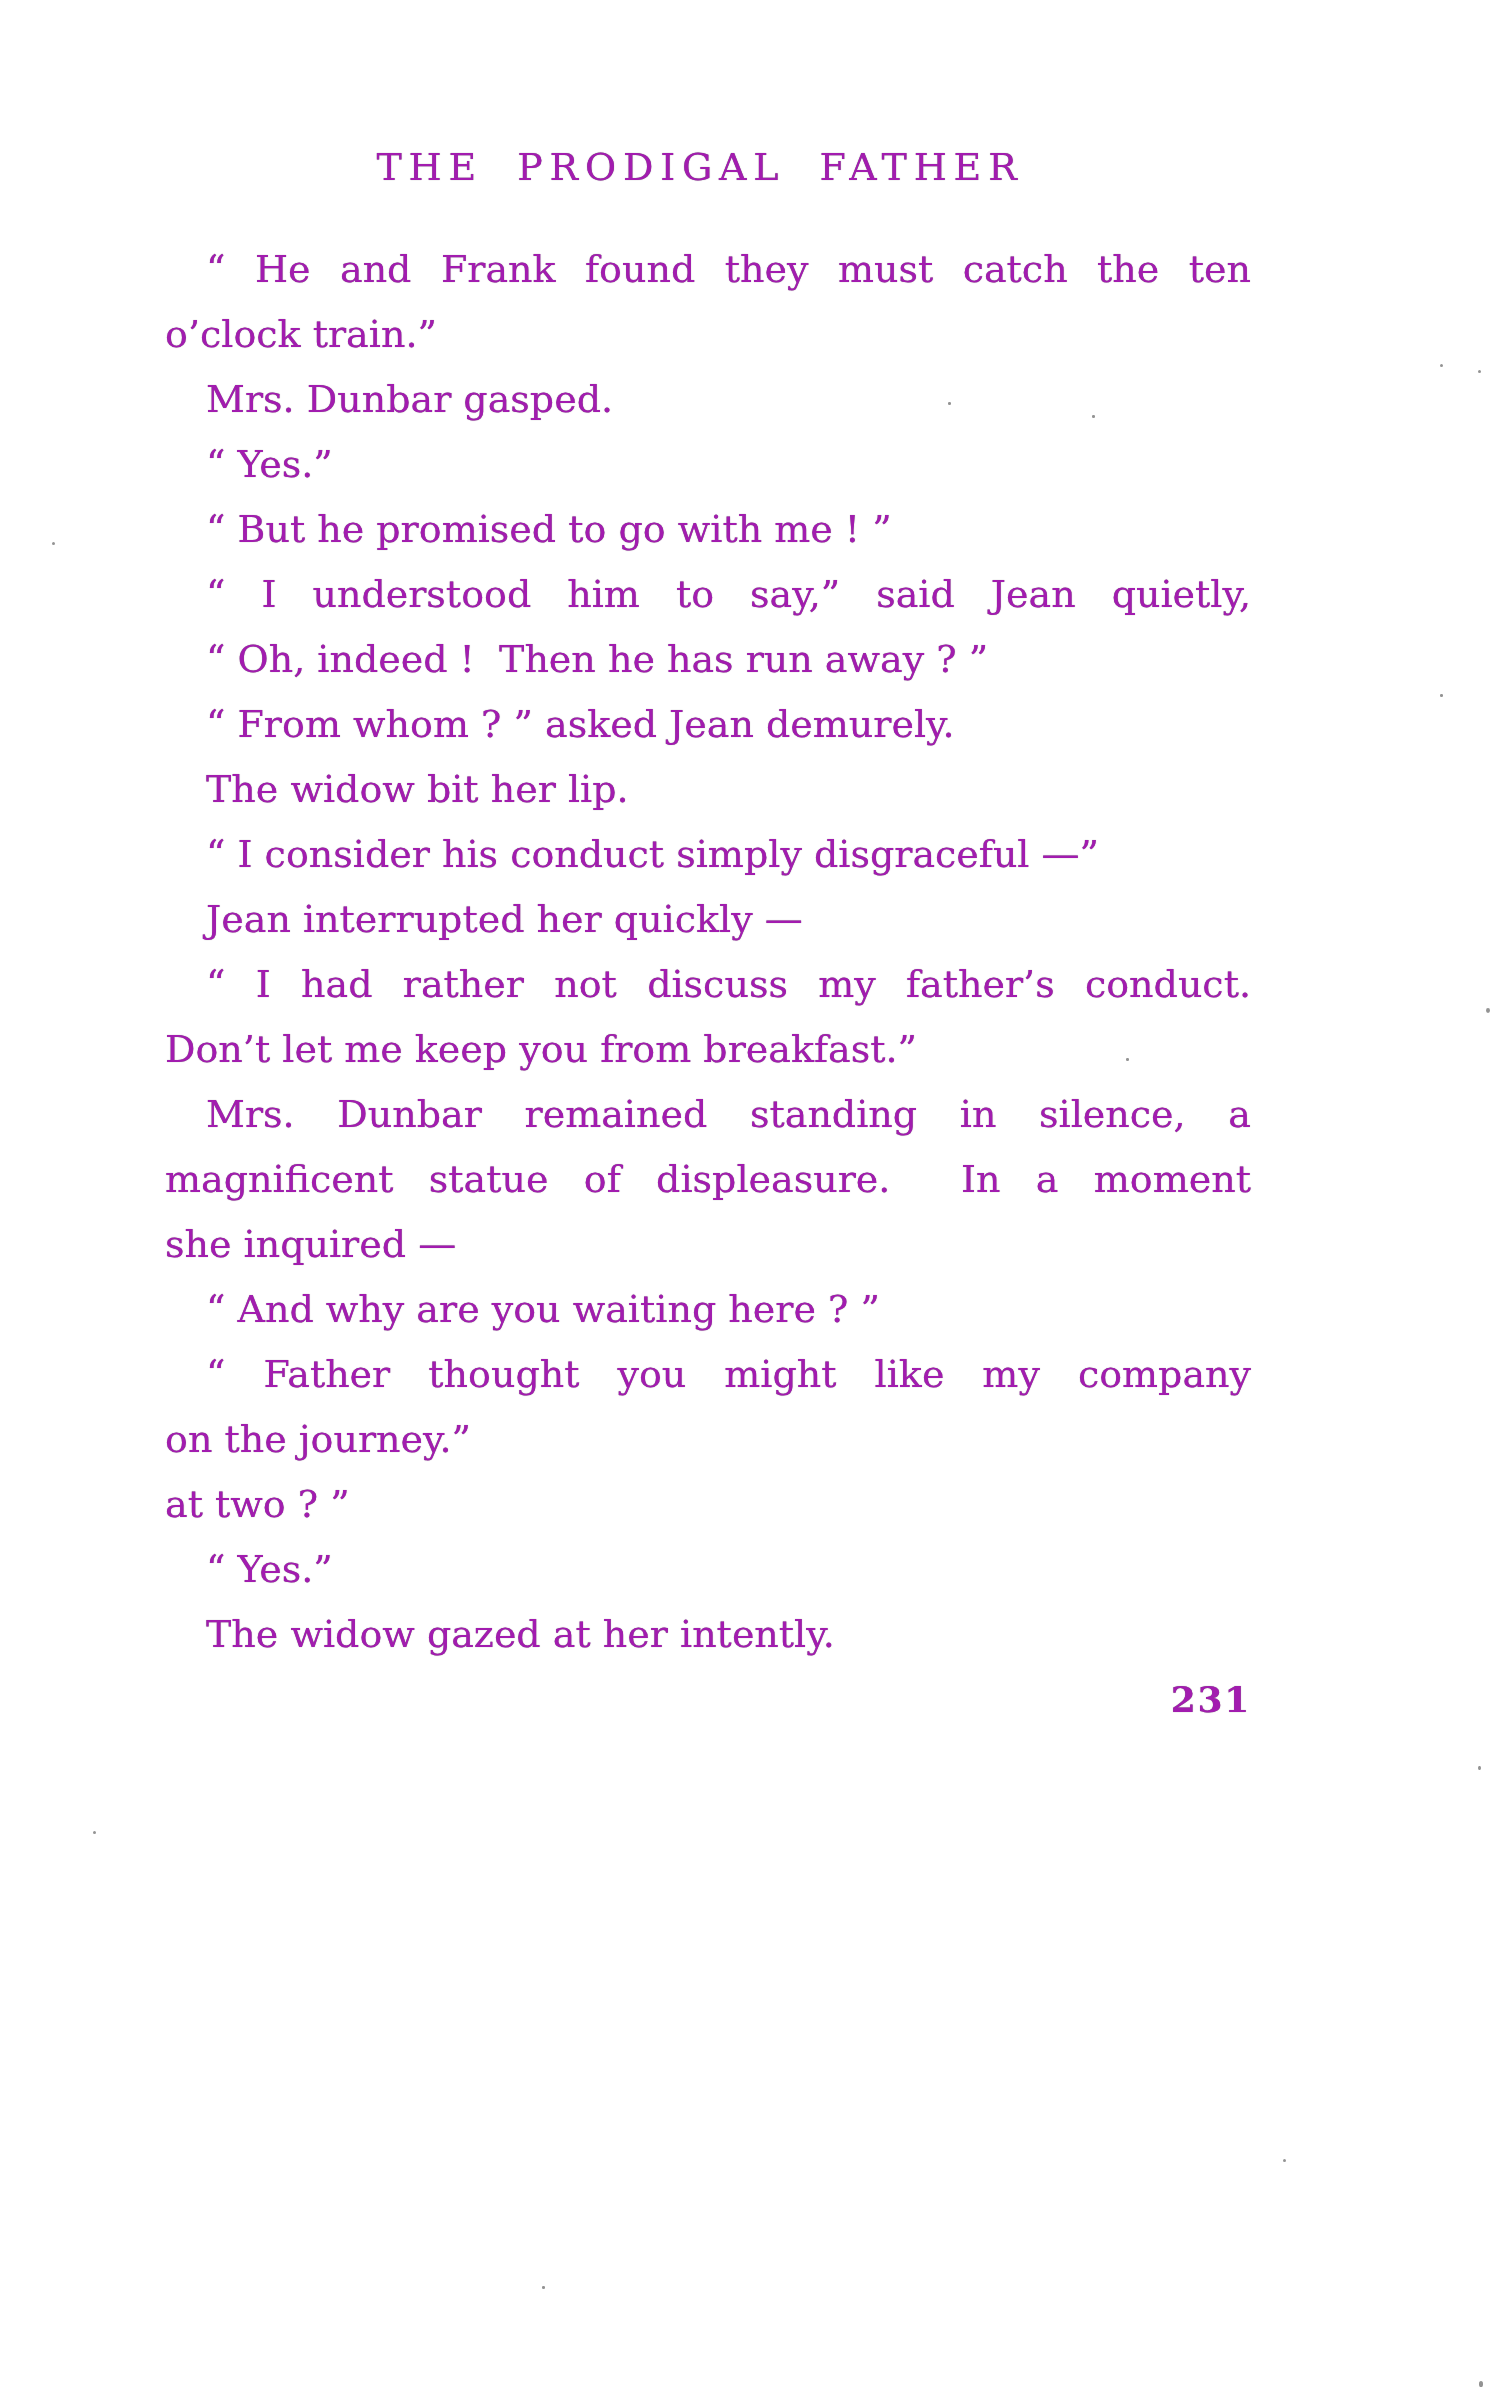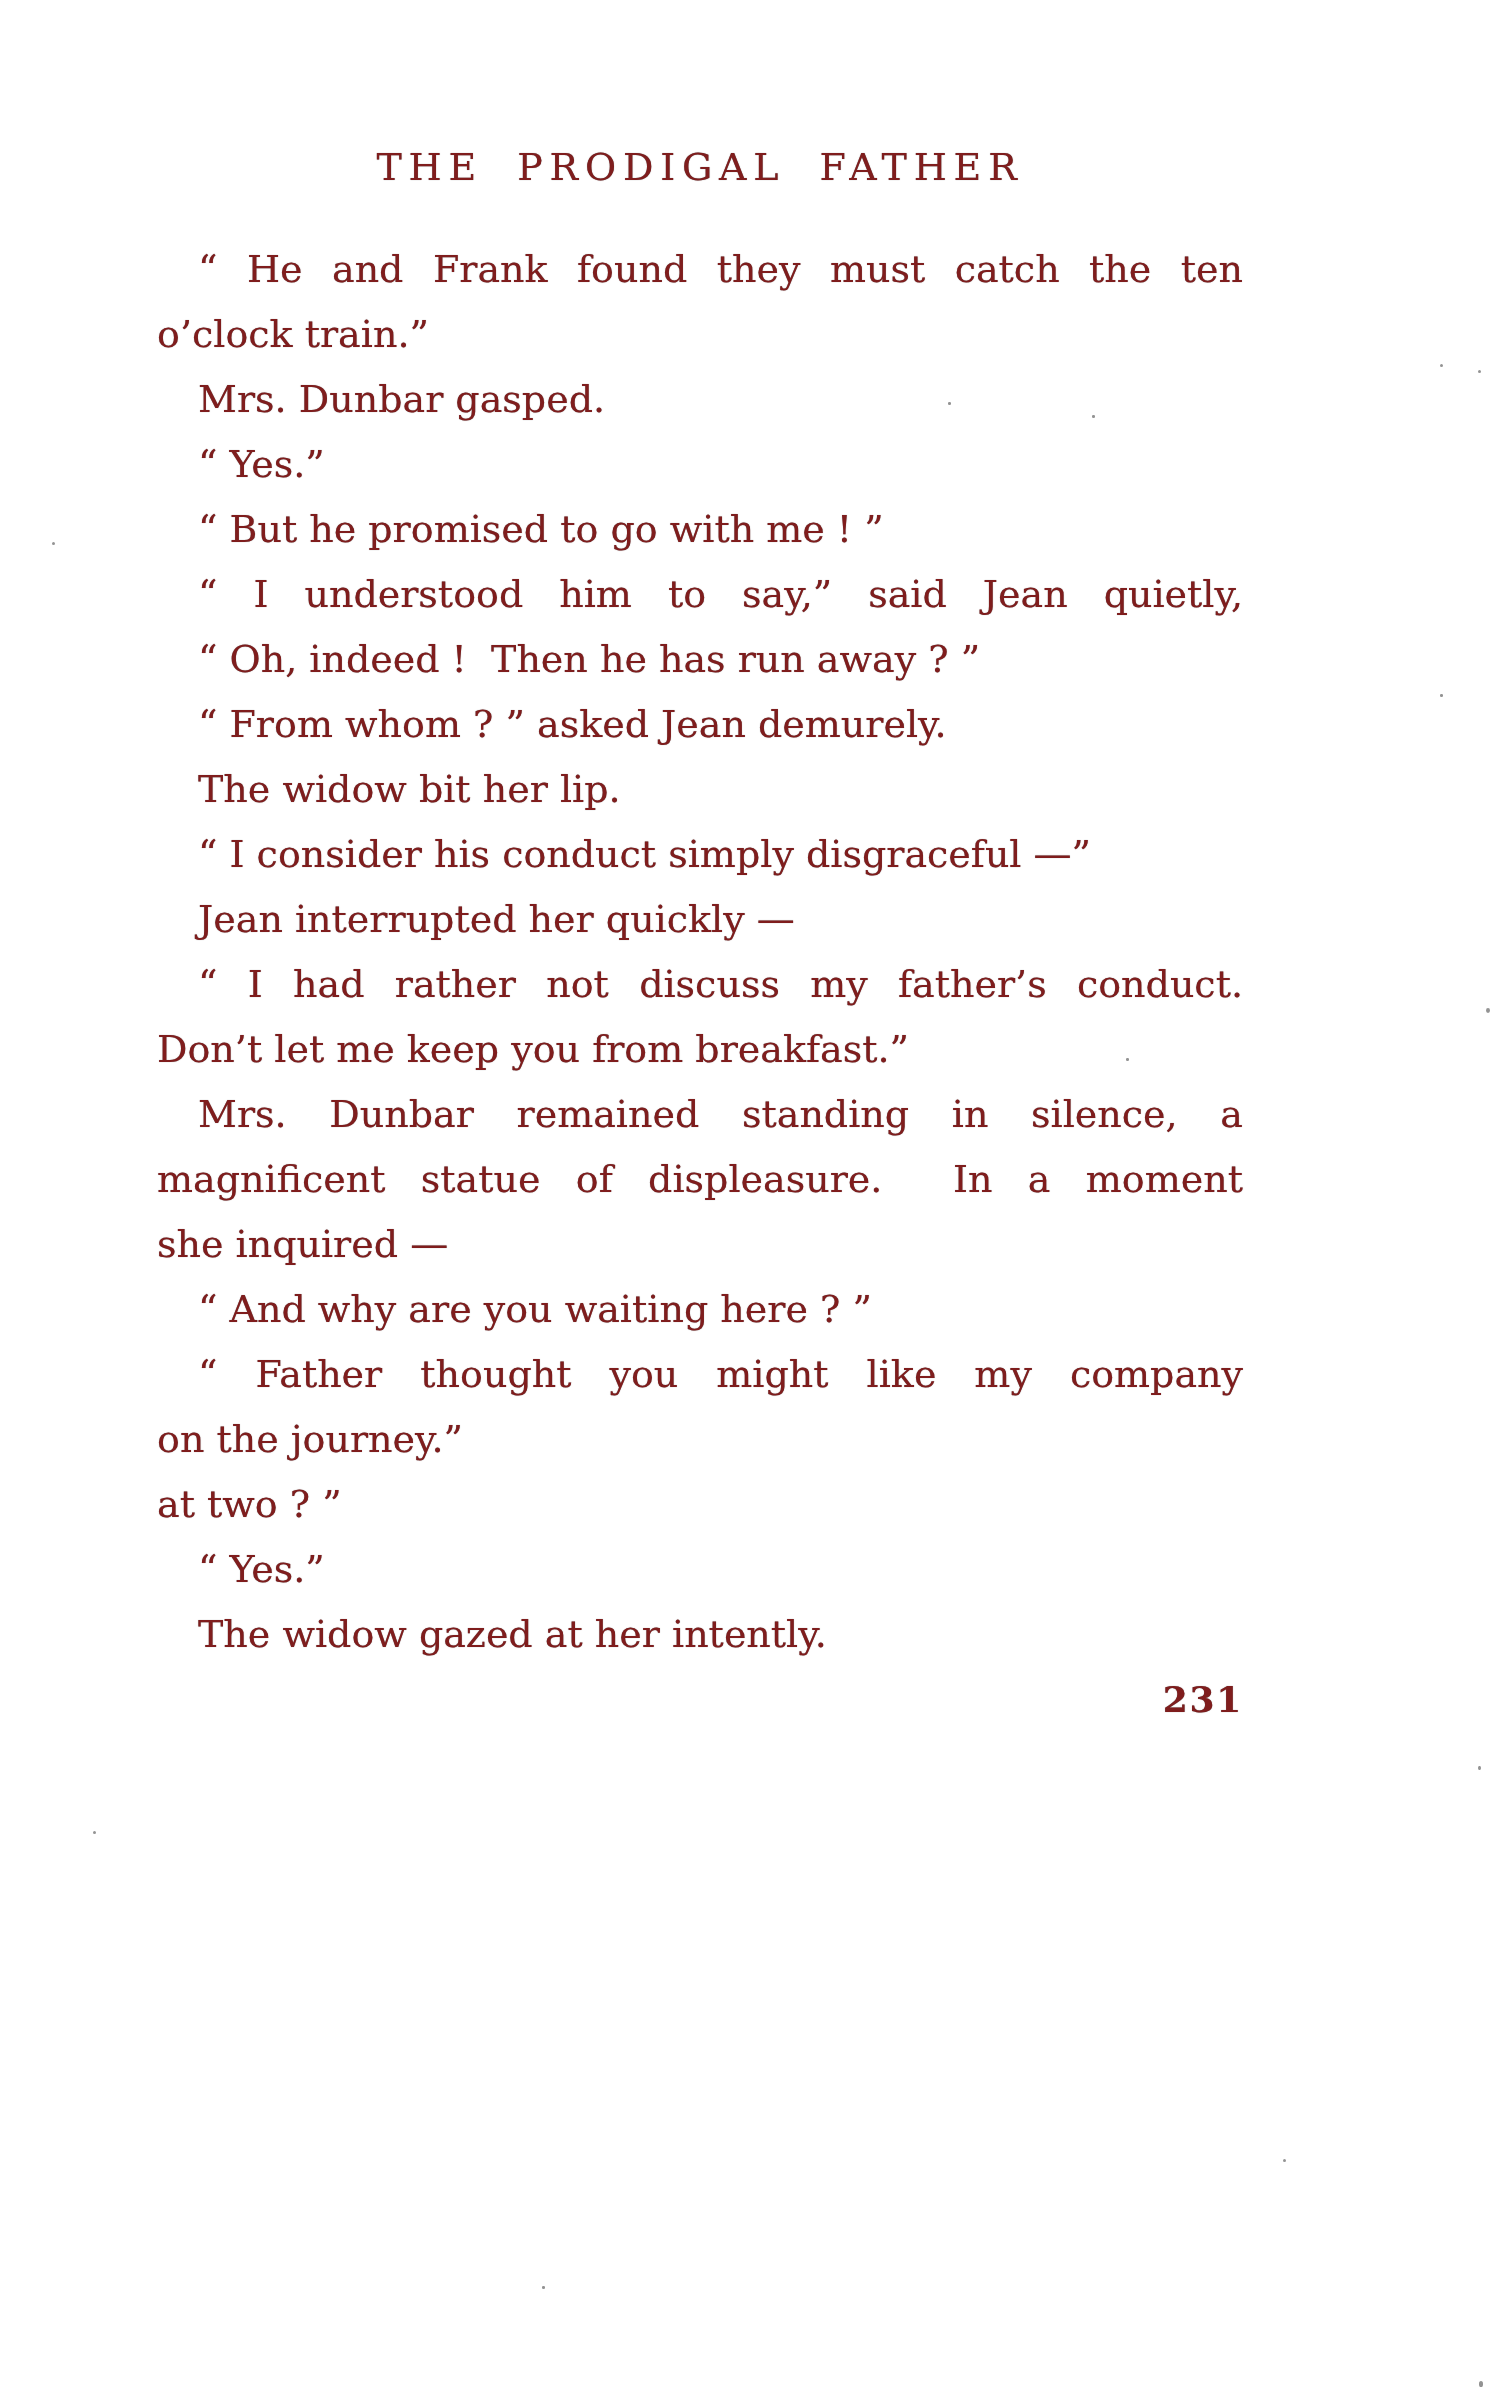--- a/index.html
+++ b/index.html
@@ -2,35 +2,35 @@
 <html style="font-size:13.5px"><head>
 <meta charset="utf-8">
 <style>
   html,body{margin:0;padding:0;background:#e8e8e8;}
   .page{
     position:relative;
     width:1509px;height:2401px;
     background:#ffffff;
     overflow:hidden;
     font-family:"DejaVu Serif","Liberation Serif",serif;
-    color:#7f1d1d;
+    color:#a21caf;
   }
   .header{
     position:absolute;
     top:135px;left:157px;width:1086px;height:65px;
     line-height:65px;
     text-align:center;
     font-size:38px;
     letter-spacing:6.8px;
     word-spacing:15.2px;
     text-shadow:0 0 0.8px rgba(0,0,0,0.6);
   }
   .text-block{
     position:absolute;
-    top:237px;left:157px;width:1086px;
+    top:237px;left:165px;width:1086px;
   }
   .line{
     height:65px;
     line-height:65px;
     font-size:38px;
     white-space:nowrap;
     text-shadow:0 0 0.8px rgba(0,0,0,0.55);
   }
   .line.ind{text-indent:41px;}
   .line.jst{

